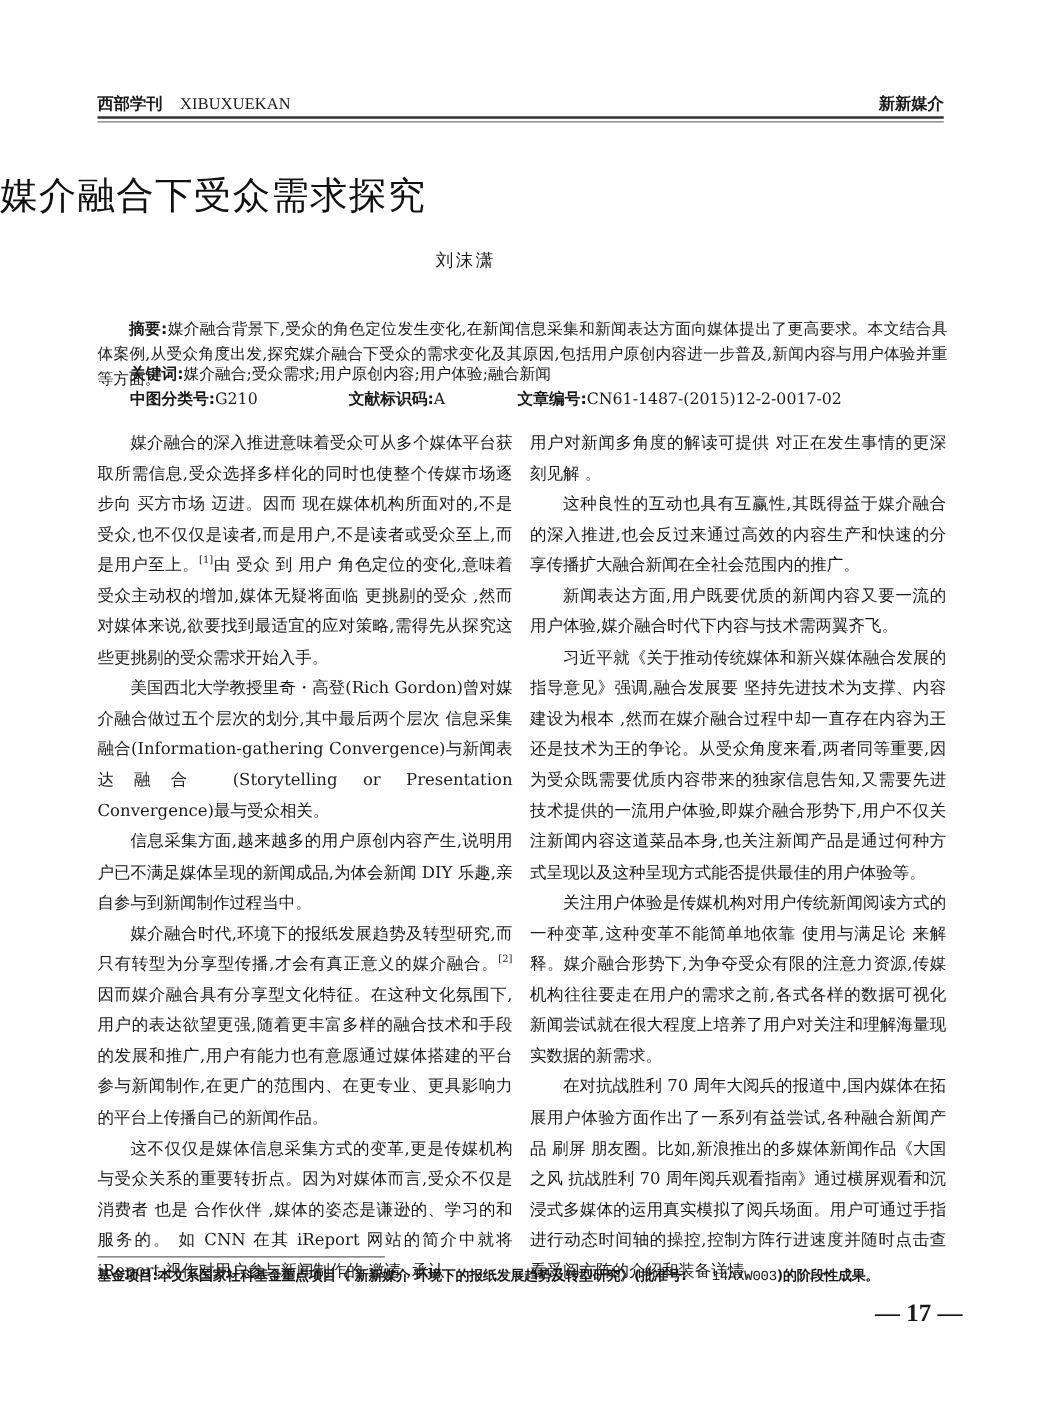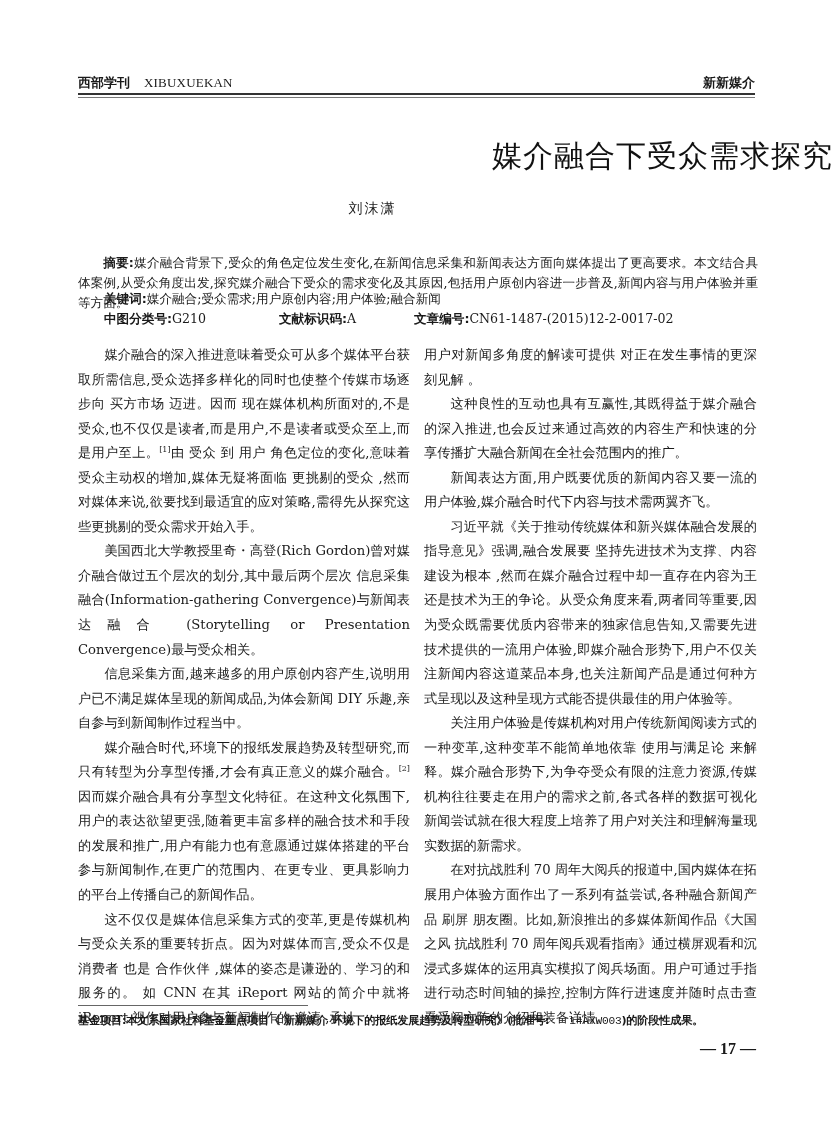--- a/index.html
+++ b/index.html
@@ -4,38 +4,38 @@
 <style>
   html, body { margin: 0; padding: 0; background: #fff; }
   body { width: 833px; height: 1123px; position: relative; overflow: hidden;
          font-family: "DejaVu Serif", "Liberation Serif", serif; color: #1a1a1a; }
   .header { position: absolute; left: 78px; top: 74px; width: 677px; height: 18px; }
   .header .left { position: absolute; left: 0; top: 0; font-family: "DejaVu Sans", sans-serif; font-size: 13px; font-weight: bold; }
   .header .left .en { font-family: "Liberation Serif", serif; font-weight: normal; font-size: 13px; margin-left: 14px; letter-spacing: 0.2px; }
   .header .right { position: absolute; right: 0; top: 0; font-family: "DejaVu Sans", sans-serif; font-size: 13px; font-weight: bold; }
   .rule-thick { position: absolute; left: 78px; top: 93px; width: 677px; height: 2px; background: #333; }
   .rule-thin { position: absolute; left: 78px; top: 97px; width: 677px; height: 1px; background: #777; }
-  .title { position: absolute; left: 0; top: 136px; width: 833px; text-align: right; font-size: 30px; font-weight: normal; letter-spacing: 1px; color: #111; }
+  .title { position: absolute; left: 0; top: 136px; width: 833px; text-align: left; font-size: 30px; font-weight: normal; letter-spacing: 1px; color: #111; }
   .author { position: absolute; left: 0; top: 200px; width: 745px; text-align: center; font-size: 14px; letter-spacing: 2px; }
   .abstract { position: absolute; left: 78px; top: 227px; width: 680px; font-size: 12.6px; line-height: 20px; text-indent: 2em; text-align: justify; margin-top: 26px; }
   .abstract b, .meta b { font-family: "DejaVu Sans", sans-serif; font-weight: bold; }
   .meta { position: absolute; left: 104px; font-size: 12.6px; line-height: 20px; }
   .kw { top: 289px; }
   .cls { top: 309px; width: 660px; }
   .cls span.f { display: inline-block; }
   .col { position: absolute; top: 343px; width: 332px; font-size: 13.2px; line-height: 24.55px; text-align: justify; }
   .col-left { left: 78px; }
   .col-right { left: 424px; width: 333px; }
   .col p { margin: 0; text-indent: 2em; }
   .col p.cont { text-indent: 0; }
   sup { font-size: 8px; vertical-align: super; line-height: 0; }
   .fn-rule { position: absolute; left: 78px; top: 1005px; width: 230px; height: 1px; background: #666; }
   .footnote { position: absolute; left: 78px; top: 1013px; width: 690px; font-family: "DejaVu Sans", sans-serif; font-size: 11.2px; font-weight: bold; letter-spacing: -0.2px; }
   .footnote .num { font-family: Liberation Mono, monospace; font-weight: normal; padding-left: 20px; }
-  .pagenum { position: absolute; left: 700px; top: 1040px; font-family: "Liberation Serif", serif; font-size: 16px; font-weight: bold; }
+  .pagenum { position: absolute; left: 700px; top: 1040px; font-family: "Liberation Serif", serif; font-size: 20px; font-weight: bold; }
 </style>
 </head>
 <body>
 
 <div class="header">
   <span class="left"><span>西部学刊</span><span class="en">XIBUXUEKAN</span></span>
   <span class="right">新新媒介</span>
 </div>
 <div class="rule-thick"></div>
 <div class="rule-thin"></div>

